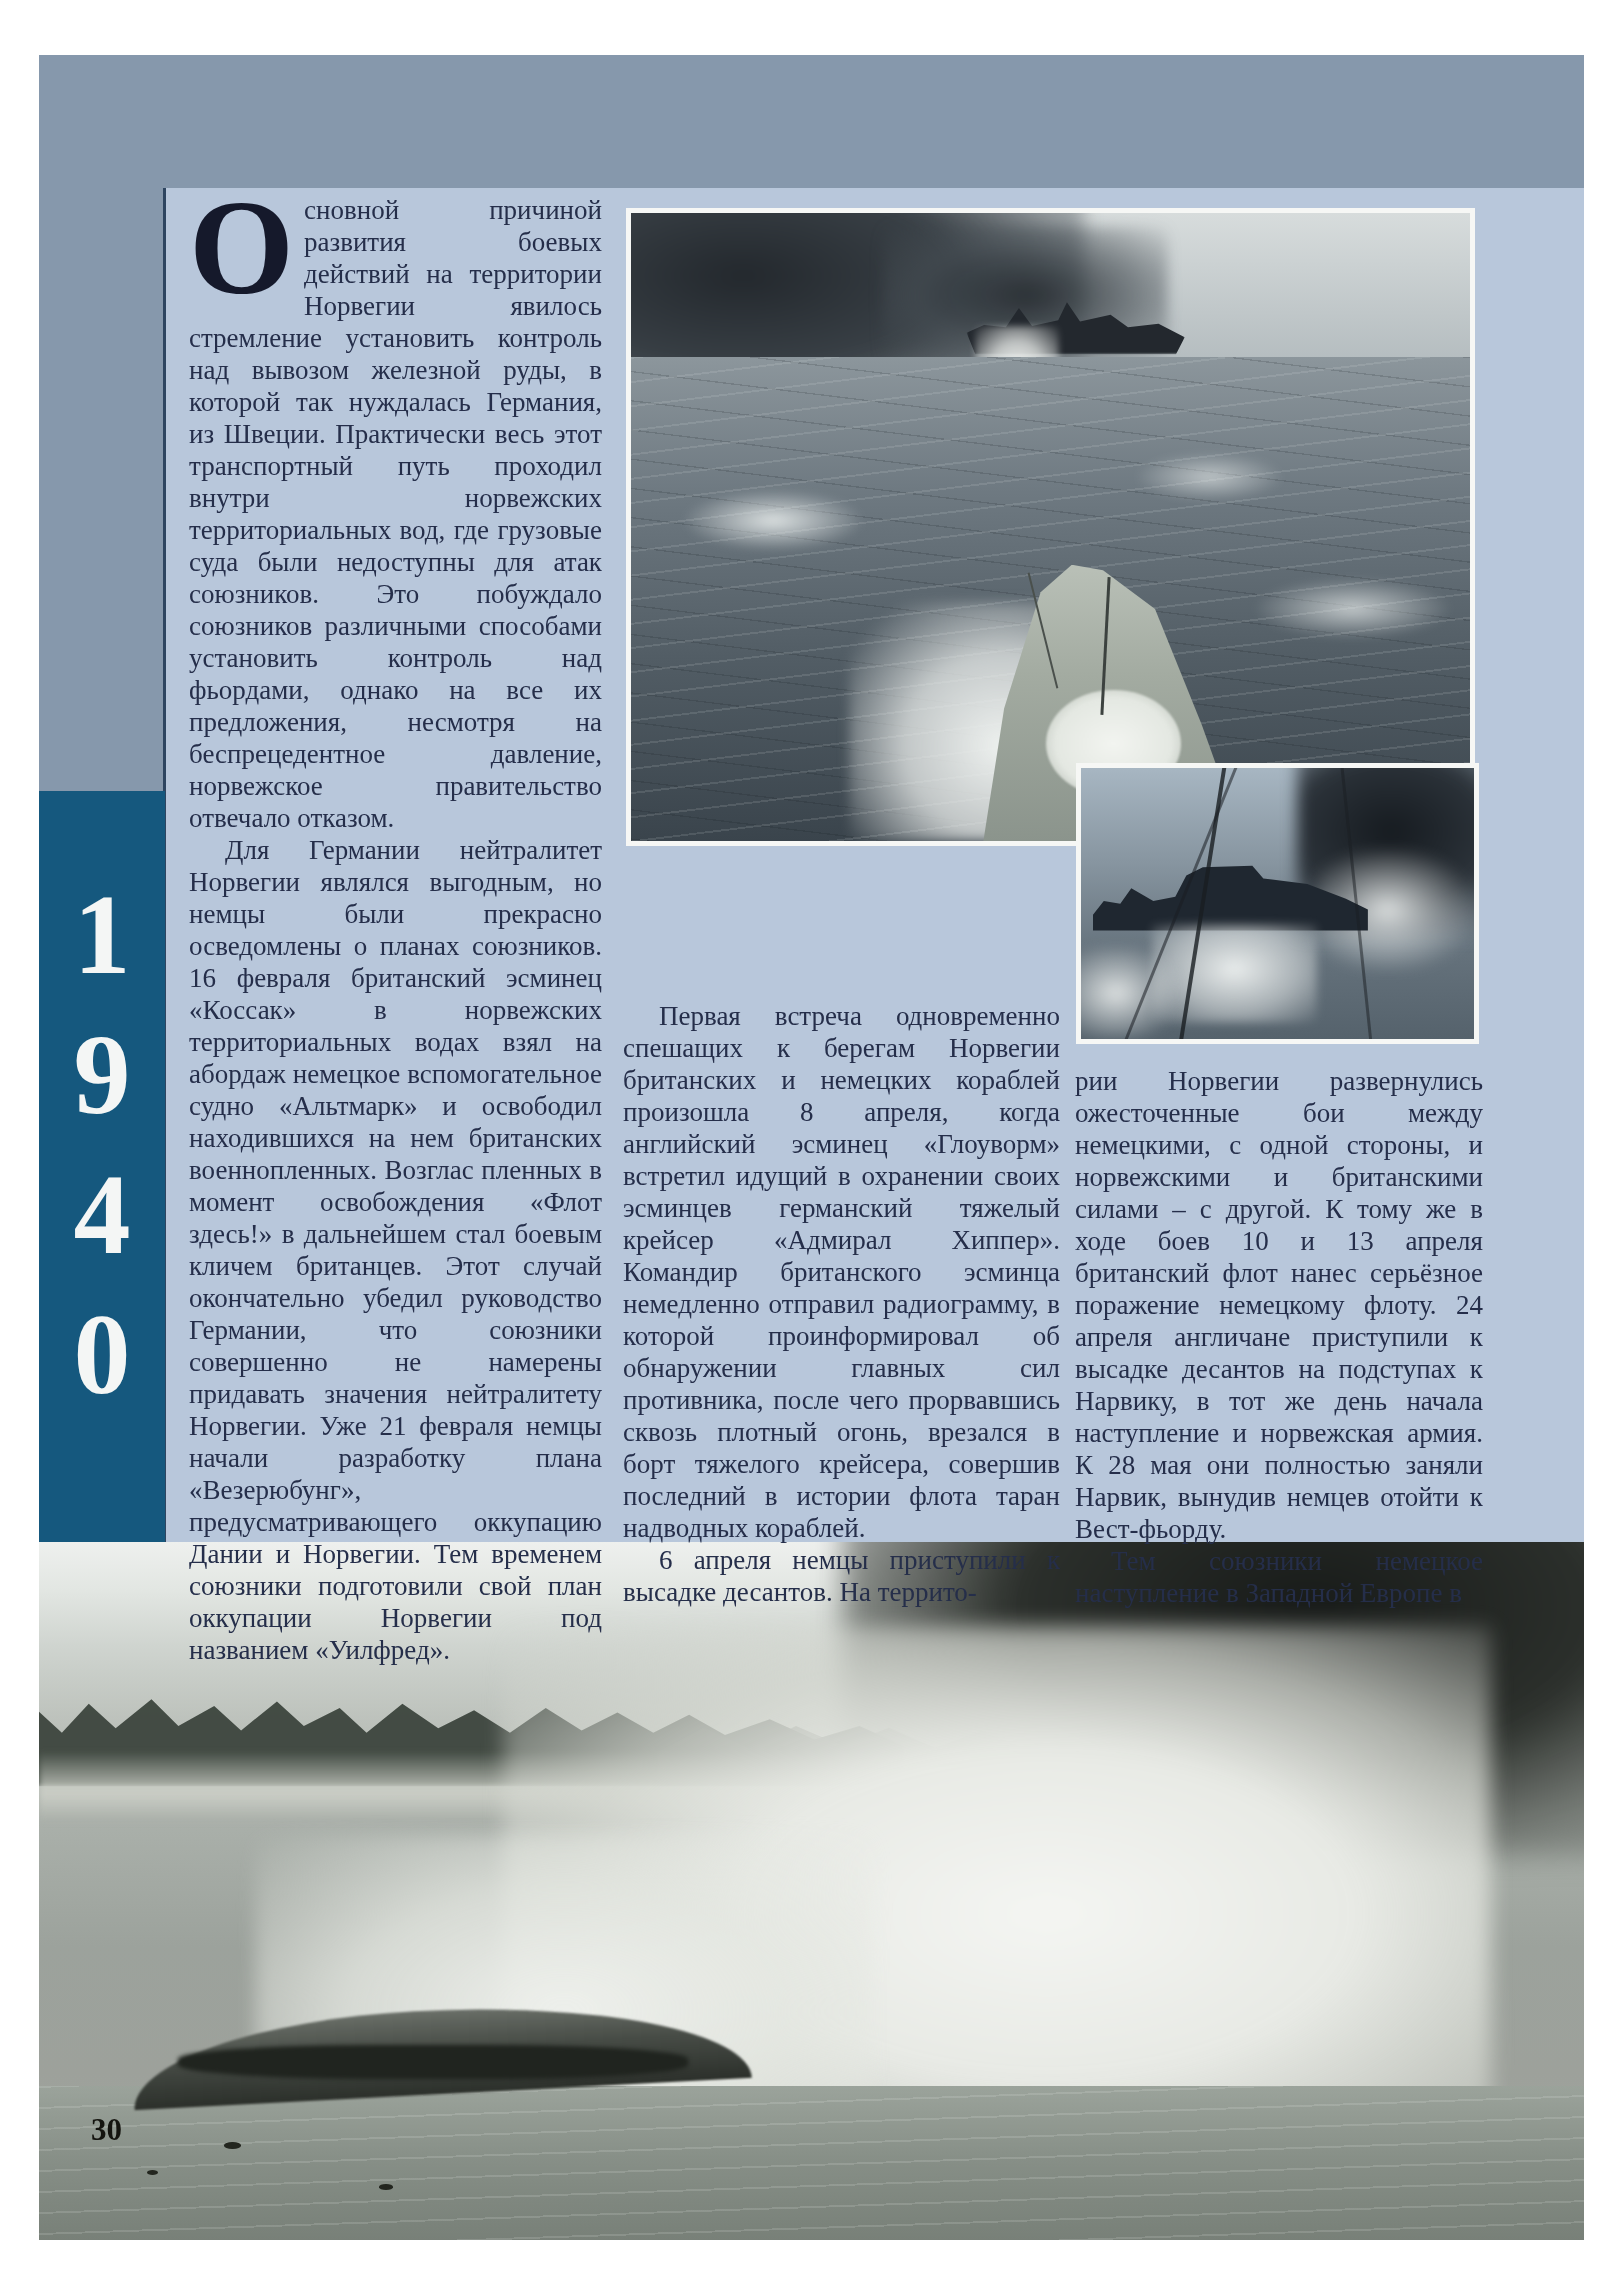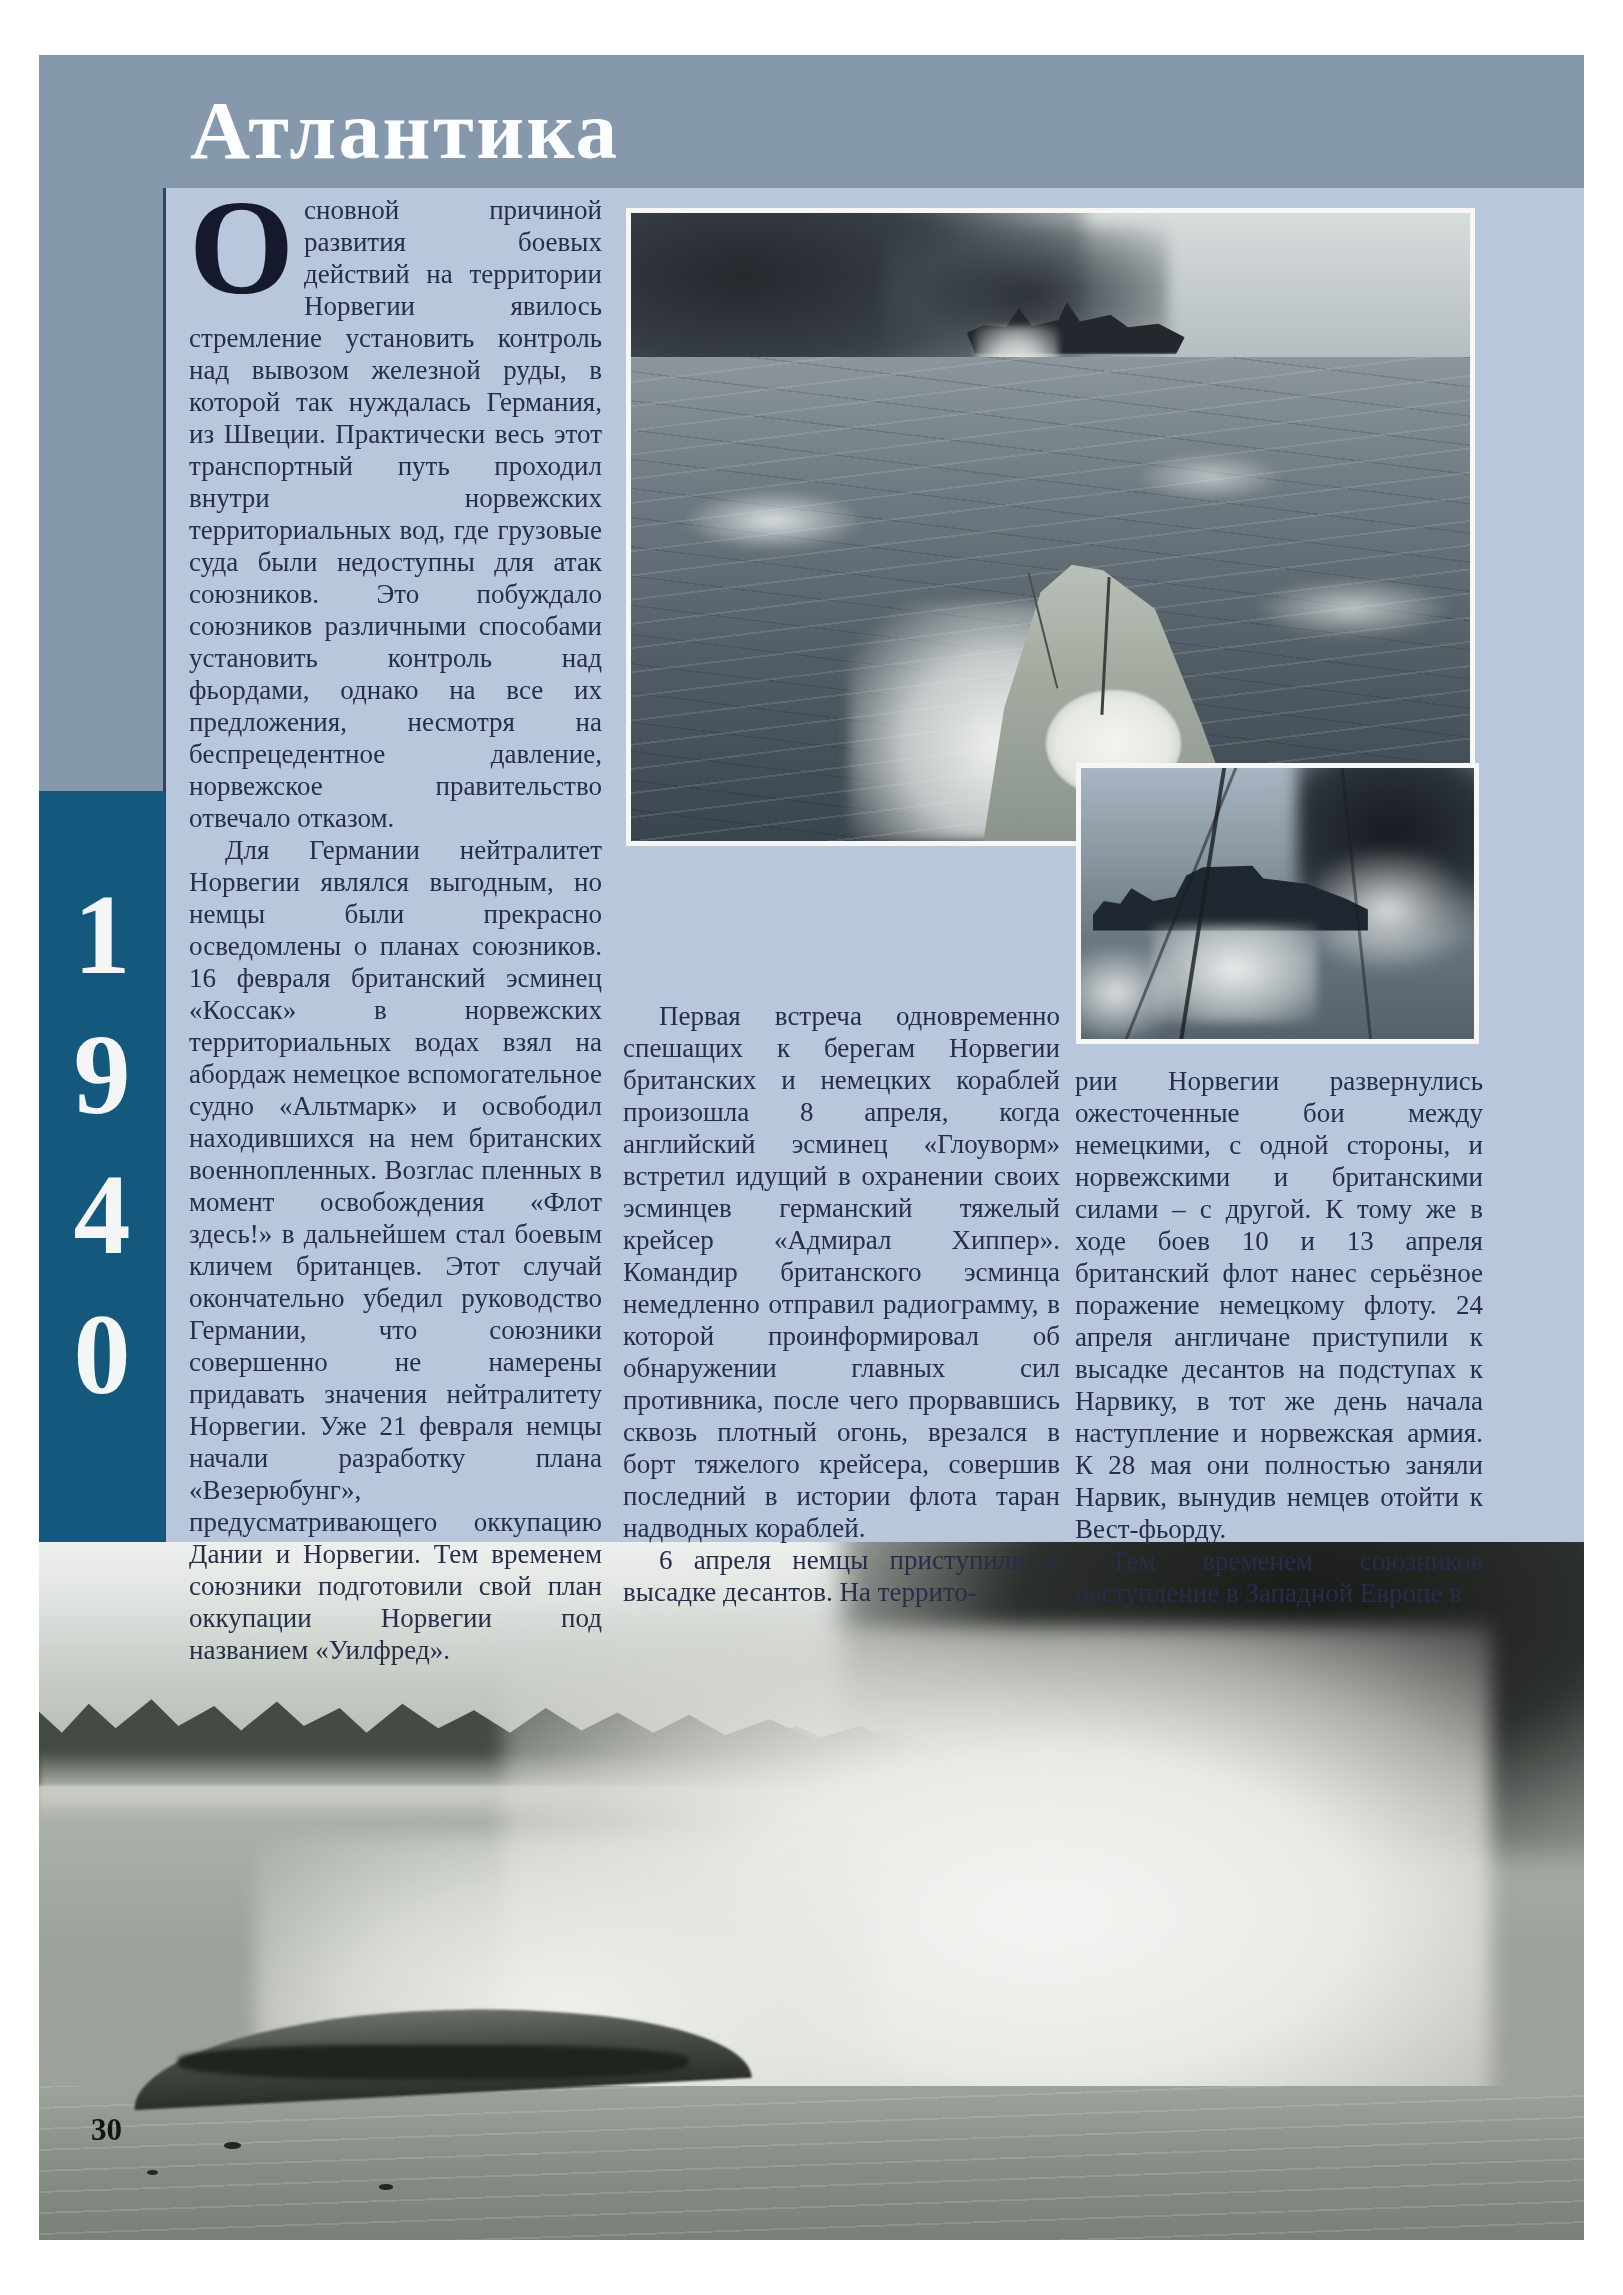--- a/index.html
+++ b/index.html
@@ -102,21 +102,20 @@
   .b-streaks{position:absolute;left:0;top:78%;width:100%;height:22%;opacity:.3;
         background:repeating-linear-gradient(178deg, rgba(240,243,240,.5) 0 1.9px, rgba(240,243,240,0) 1.9px 21px);}
   .b-dot{position:absolute;background:#23261f;border-radius:50%;filter:blur(0.6px);}
 </style>
 </head>
 <body>
 
 <div class="page">
 
   <div class="header-band"></div>
-  <div class="page-title">Атлантика</div>
 
   <div class="left-strip"></div>
   <div class="content-panel"></div>
   <div class="panel-line"></div>
 
   <div class="year-box">
     <span class="year-digit">1</span>
     <span class="year-digit">9</span>
     <span class="year-digit">4</span>
     <span class="year-digit">0</span>
@@ -178,19 +177,19 @@
     <p class="indent">Для Германии нейтралитет Норвегии являлся выгодным, но немцы были прекрасно осведомлены о планах союзников. 16 февраля британский эсминец «Коссак» в норвежских территориальных водах взял на абордаж немецкое вспомогательное судно «Альтмарк» и освободил находившихся на нем британских военнопленных. Возглас пленных в момент освобождения «Флот здесь!» в дальнейшем стал боевым кличем британцев. Этот случай окончательно убедил руководство Германии, что союзники совершенно не намерены придавать значения нейтралитету Норвегии. Уже 21 февраля немцы начали разработку плана «Везерюбунг», предусматривающего оккупацию Дании и Норвегии. Тем временем союзники подготовили свой план оккупации Норвегии под названием «Уилфред».</p>
   </div>
 
   <div class="bodytext col2">
     <p class="indent">Первая встреча одновременно спешащих к берегам Норвегии британских и немецких кораблей произошла 8 апреля, когда английский эсминец «Глоуворм» встретил идущий в охранении своих эсминцев германский тяжелый крейсер «Адмирал Хиппер». Командир британского эсминца немедленно отправил радиограмму, в которой проинформировал об обнаружении главных сил противника, после чего прорвавшись сквозь плотный огонь, врезался в борт тяжелого крейсера, совершив последний в истории флота таран надводных кораблей.</p>
     <p class="indent">6 апреля немцы приступили к высадке десантов. На террито-</p>
   </div>
 
   <div class="bodytext col3">
     <p>рии Норвегии развернулись ожесточенные бои между немецкими, с одной стороны, и норвежскими и британскими силами – с другой. К тому же в ходе боев 10 и 13 апреля британский флот нанес серьёзное поражение немецкому флоту. 24 апреля англичане приступили к высадке десантов на подступах к Нарвику, в тот же день начала наступление и норвежская армия. К 28 мая они полностью заняли Нарвик, вынудив немцев отойти к Вест-фьорду.</p>
-    <p class="indent">Тем временем союзников наступление в Западной Европе в</p>
+    <p class="indent">Тем союзники немецкое наступление в Западной Европе в</p>
   </div>
 
   <div class="page-num">30</div>
 
 </div>
 
 
 </body></html>

